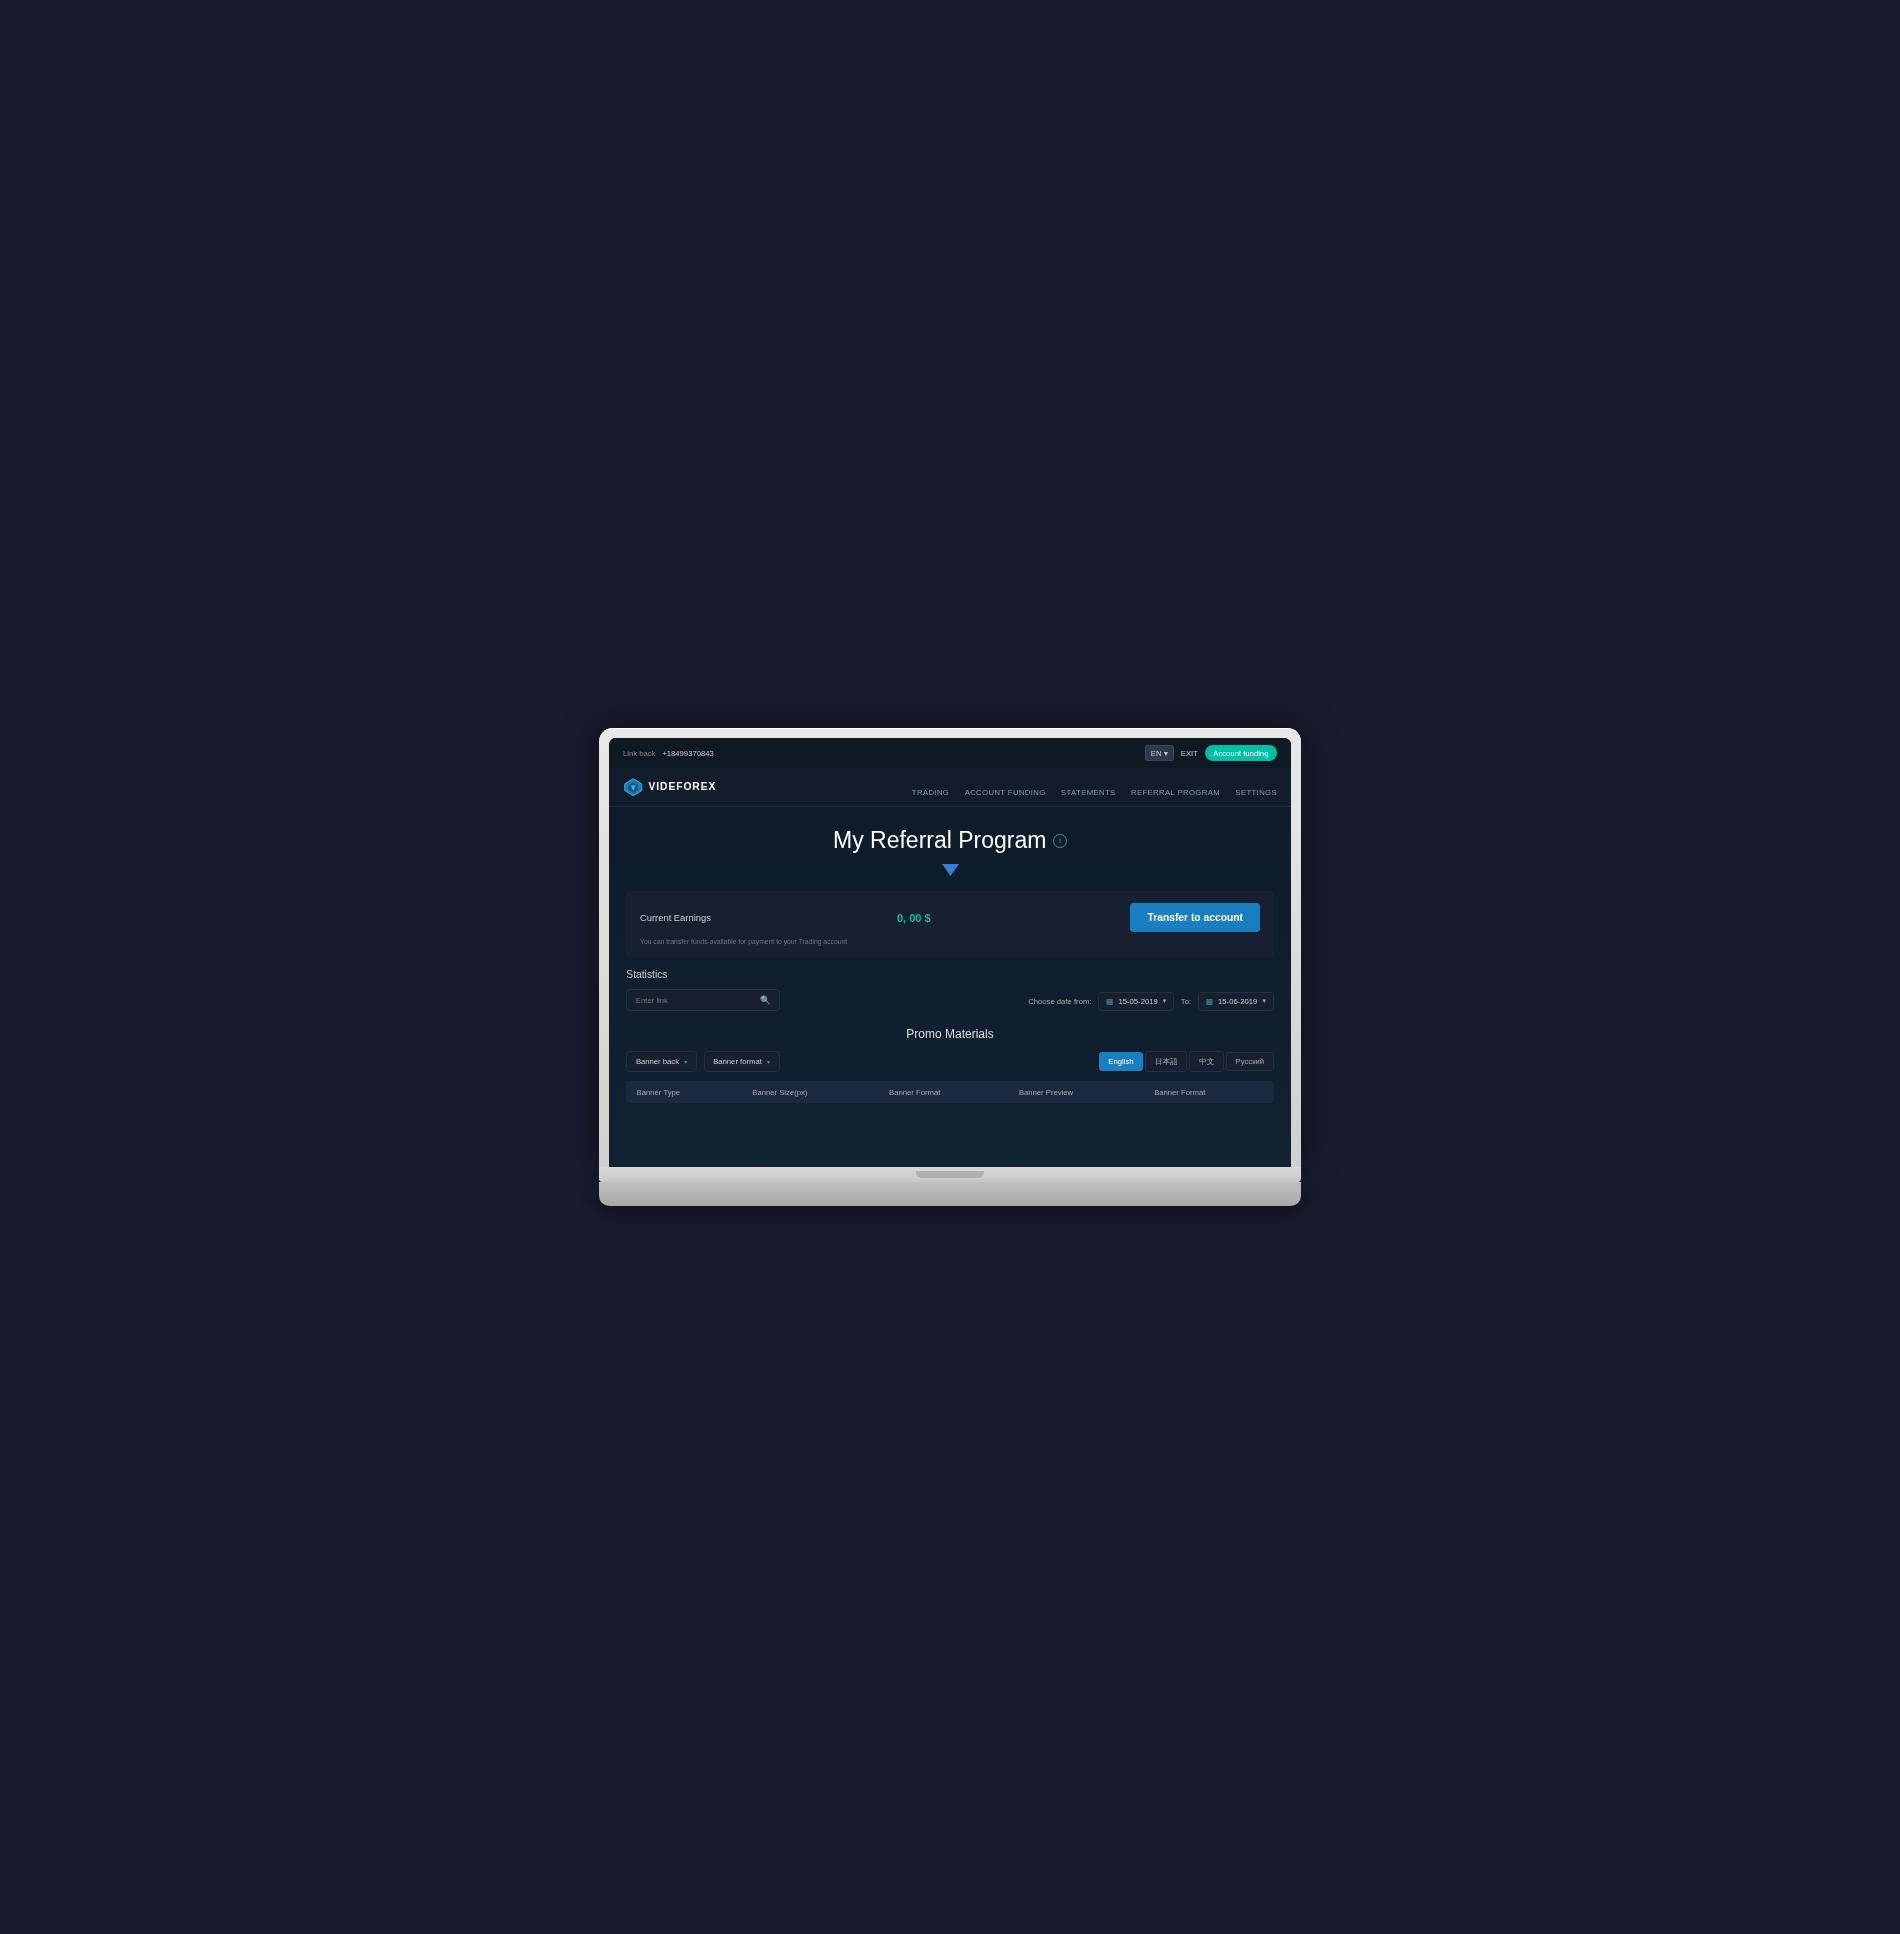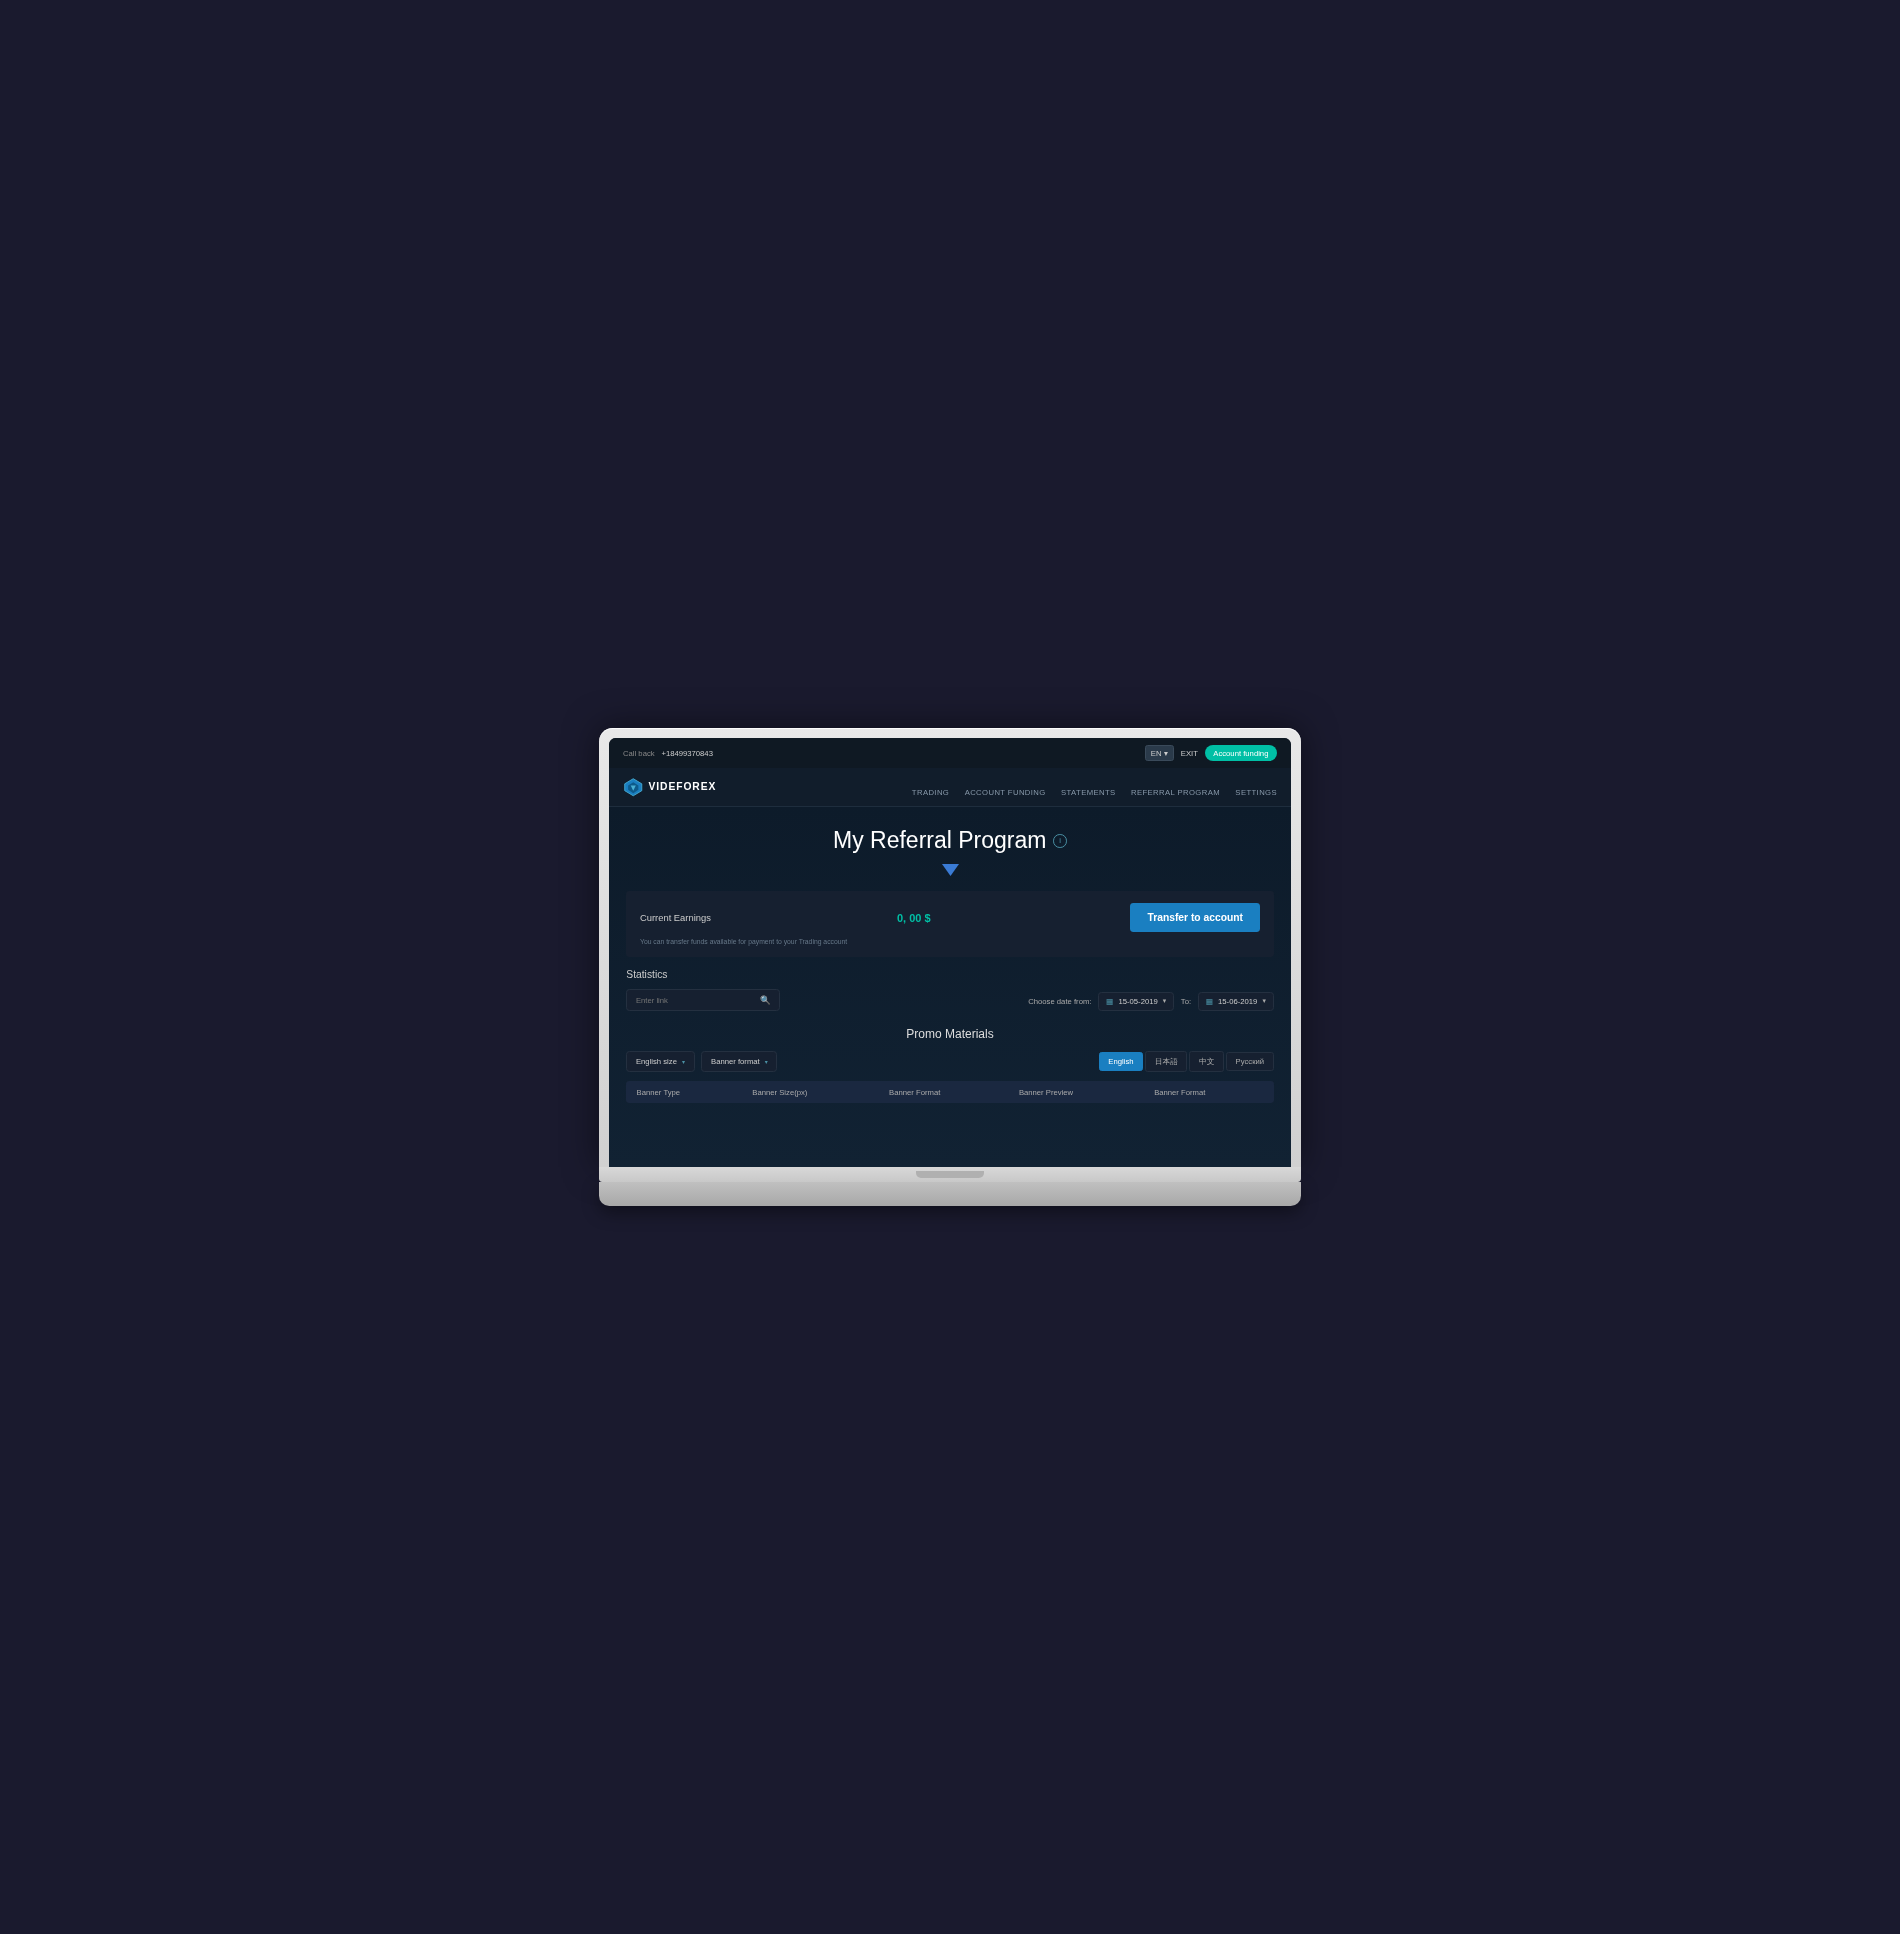--- a/index.html
+++ b/index.html
@@ -402,21 +402,21 @@
   </style>
 </head>
 <body>
 
 <div class="scene">
   <div class="laptop-screen-outer">
     <div class="laptop-screen-inner">
 
       <div class="top-bar">
         <div class="top-bar-left">
-          <span class="callback-label">Call back</span>
+          <span class="callback-label">Link back</span>
           <span class="phone-number">+18499370843</span>
         </div>
         <div class="top-bar-right">
           <button class="lang-btn">
             <span>EN</span>
             <span>▾</span>
           </button>
           <button class="exit-btn">EXIT</button>
           <button class="account-funding-btn">Account funding</button>
         </div>
@@ -486,21 +486,21 @@
             </div>
           </div>
         </div>
 
 
         <div class="promo-title">Promo Materials</div>
 
         <div class="promo-controls">
           <div class="promo-controls-left">
             <button class="dropdown-btn">
-              <span>English size</span>
+              <span>Banner back</span>
               <span class="dropdown-arrow">▾</span>
             </button>
             <button class="dropdown-btn">
               <span>Banner format</span>
               <span class="dropdown-arrow">▾</span>
             </button>
           </div>
           <div class="lang-tabs">
             <button class="lang-tab active">English</button>
             <button class="lang-tab">日本語</button>

